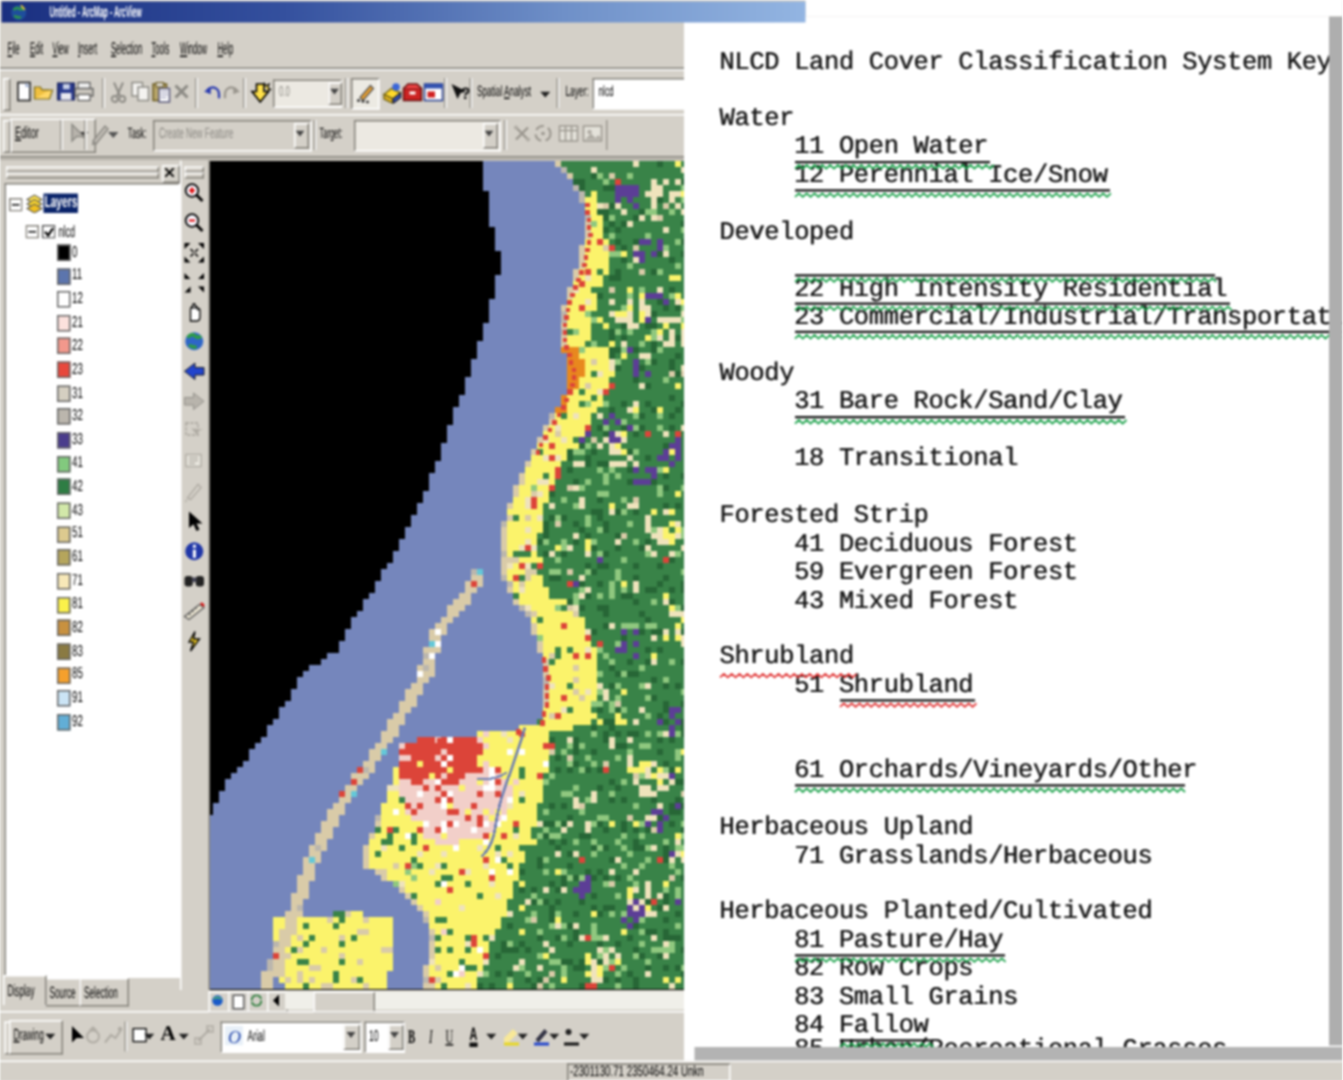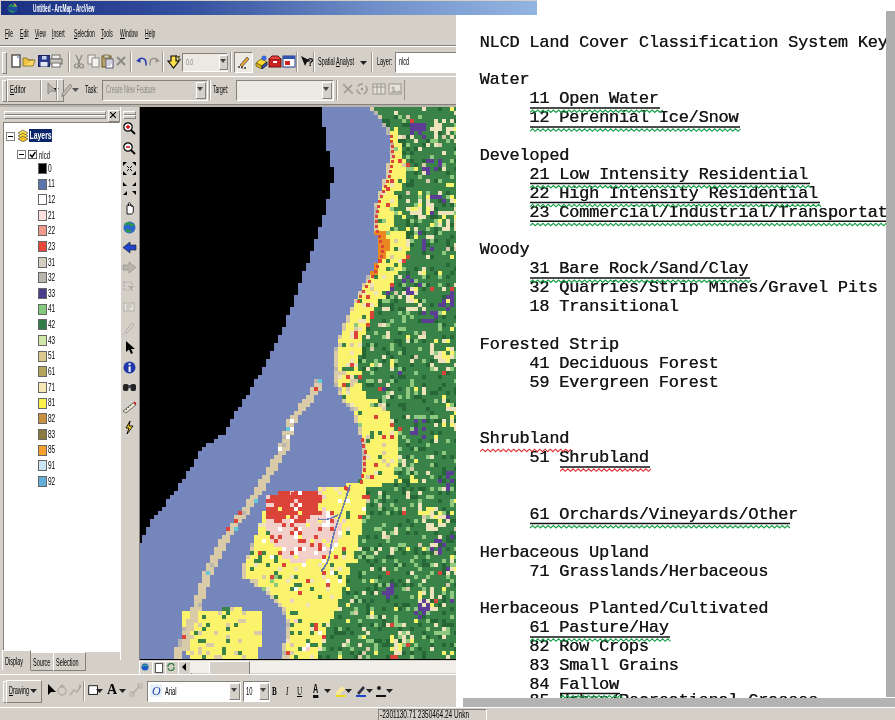--- a/index.html
+++ b/index.html
@@ -439,37 +439,36 @@
     </svg>
 <div class="abs" style="left:0;top:707px;width:895px;height:13px;background:#d4d0c8;border-top:1px solid #fff"></div>
 <div class="abs sunken" style="left:378px;top:709px;width:107px;height:10px;background:#d4d0c8"></div>
 <div class="abs" style="left:380px;top:708.5px;font-size:10px;transform:scaleX(0.65);transform-origin:0 0;white-space:nowrap">-2301130.71  2350464.24 Unkn</div>
 <div class="abs" style="left:456px;top:11px;width:439px;height:696px;background:#fff;overflow:hidden" id="doc">
 <div class="doc-line" style="top:22.6px">NLCD Land Cover Classification System Key</div>
 <div class="doc-line" style="top:60.4px">Water</div>
 <div class="doc-line" style="top:79.3px">     11 Open Water</div>
 <div class="doc-line" style="top:98.2px">     12 Perennial Ice/Snow</div>
 <div class="doc-line" style="top:135.9px">Developed</div>
-<div class="doc-line" style="top:154.8px">     21 Low Intensity Residential</div>
 <div class="doc-line" style="top:173.7px">     22 High Intensity Residential</div>
 <div class="doc-line" style="top:192.6px">     23 Commercial/Industrial/Transportation</div>
 <div class="doc-line" style="top:230.4px">Woody</div>
 <div class="doc-line" style="top:249.3px">     31 Bare Rock/Sand/Clay</div>
-<div class="doc-line" style="top:268.2px">     32 Quarries/Strip Mines/Gravel Pits</div>
 <div class="doc-line" style="top:287.1px">     18 Transitional</div>
 <div class="doc-line" style="top:324.8px">Forested Strip</div>
 <div class="doc-line" style="top:343.7px">     41 Deciduous Forest</div>
 <div class="doc-line" style="top:362.6px">     59 Evergreen Forest</div>
+<div class="doc-line" style="top:381.5px">     43 Mixed Forest</div>
 <div class="doc-line" style="top:419.3px">Shrubland</div>
 <div class="doc-line" style="top:438.2px">     51 Shrubland</div>
 <div class="doc-line" style="top:494.9px">     61 Orchards/Vineyards/Other</div>
 <div class="doc-line" style="top:532.6px">Herbaceous Upland</div>
 <div class="doc-line" style="top:551.5px">     71 Grasslands/Herbaceous</div>
 <div class="doc-line" style="top:589.3px">Herbaceous Planted/Cultivated</div>
-<div class="doc-line" style="top:608.2px">     61 Pasture/Hay</div>
+<div class="doc-line" style="top:608.2px">     81 Pasture/Hay</div>
 <div class="doc-line" style="top:627.1px">     82 Row Crops</div>
 <div class="doc-line" style="top:646.0px">     83 Small Grains</div>
 <div class="doc-line" style="top:664.9px">     84 Fallow</div>
 <div class="doc-line" style="top:681.2px">     85 Urban/Recreational Grasses</div>
 <svg class="abs" style="left:0;top:0" width="439" height="696" viewBox="0 0 439 696">
         <path d="M74 97.0H204" stroke="#111" stroke-width="1.5" fill="none"></path>
         <path d="M74 101.4l2.6 -2.4l2.6 2.4l2.6 -2.4l2.6 2.4l2.6 -2.4l2.6 2.4l2.6 -2.4l2.6 2.4l2.6 -2.4l2.6 2.4l2.6 -2.4l2.6 2.4l2.6 -2.4l2.6 2.4l2.6 -2.4l2.6 2.4l2.6 -2.4l2.6 2.4l2.6 -2.4l2.6 2.4l2.6 -2.4l2.6 2.4l2.6 -2.4l2.6 2.4l2.6 -2.4l2.6 2.4l2.6 -2.4l2.6 2.4l2.6 -2.4l2.6 2.4l2.6 -2.4l2.6 2.4l2.6 -2.4l2.6 2.4l2.6 -2.4l2.6 2.4l2.6 -2.4l2.6 2.4l2.6 -2.4l2.6 2.4l2.6 -2.4l2.6 2.4l2.6 -2.4l2.6 2.4l2.6 -2.4l2.6 2.4l2.6 -2.4l2.6 2.4l2.6 -2.4l2.6 2.4l2.6 -2.4" stroke="#18a048" stroke-width="1.15" fill="none"></path>
         <path d="M74 115.9H284" stroke="#111" stroke-width="1.5" fill="none"></path>
         <path d="M74 120.3l2.6 -2.4l2.6 2.4l2.6 -2.4l2.6 2.4l2.6 -2.4l2.6 2.4l2.6 -2.4l2.6 2.4l2.6 -2.4l2.6 2.4l2.6 -2.4l2.6 2.4l2.6 -2.4l2.6 2.4l2.6 -2.4l2.6 2.4l2.6 -2.4l2.6 2.4l2.6 -2.4l2.6 2.4l2.6 -2.4l2.6 2.4l2.6 -2.4l2.6 2.4l2.6 -2.4l2.6 2.4l2.6 -2.4l2.6 2.4l2.6 -2.4l2.6 2.4l2.6 -2.4l2.6 2.4l2.6 -2.4l2.6 2.4l2.6 -2.4l2.6 2.4l2.6 -2.4l2.6 2.4l2.6 -2.4l2.6 2.4l2.6 -2.4l2.6 2.4l2.6 -2.4l2.6 2.4l2.6 -2.4l2.6 2.4l2.6 -2.4l2.6 2.4l2.6 -2.4l2.6 2.4l2.6 -2.4l2.6 2.4l2.6 -2.4l2.6 2.4l2.6 -2.4l2.6 2.4l2.6 -2.4l2.6 2.4l2.6 -2.4l2.6 2.4l2.6 -2.4l2.6 2.4l2.6 -2.4l2.6 2.4l2.6 -2.4l2.6 2.4l2.6 -2.4l2.6 2.4l2.6 -2.4l2.6 2.4l2.6 -2.4l2.6 2.4l2.6 -2.4l2.6 2.4l2.6 -2.4l2.6 2.4l2.6 -2.4l2.6 2.4l2.6 -2.4l2.6 2.4l2.6 -2.4" stroke="#18a048" stroke-width="1.15" fill="none"></path>
         <path d="M74 172.5H354" stroke="#111" stroke-width="1.5" fill="none"></path>

